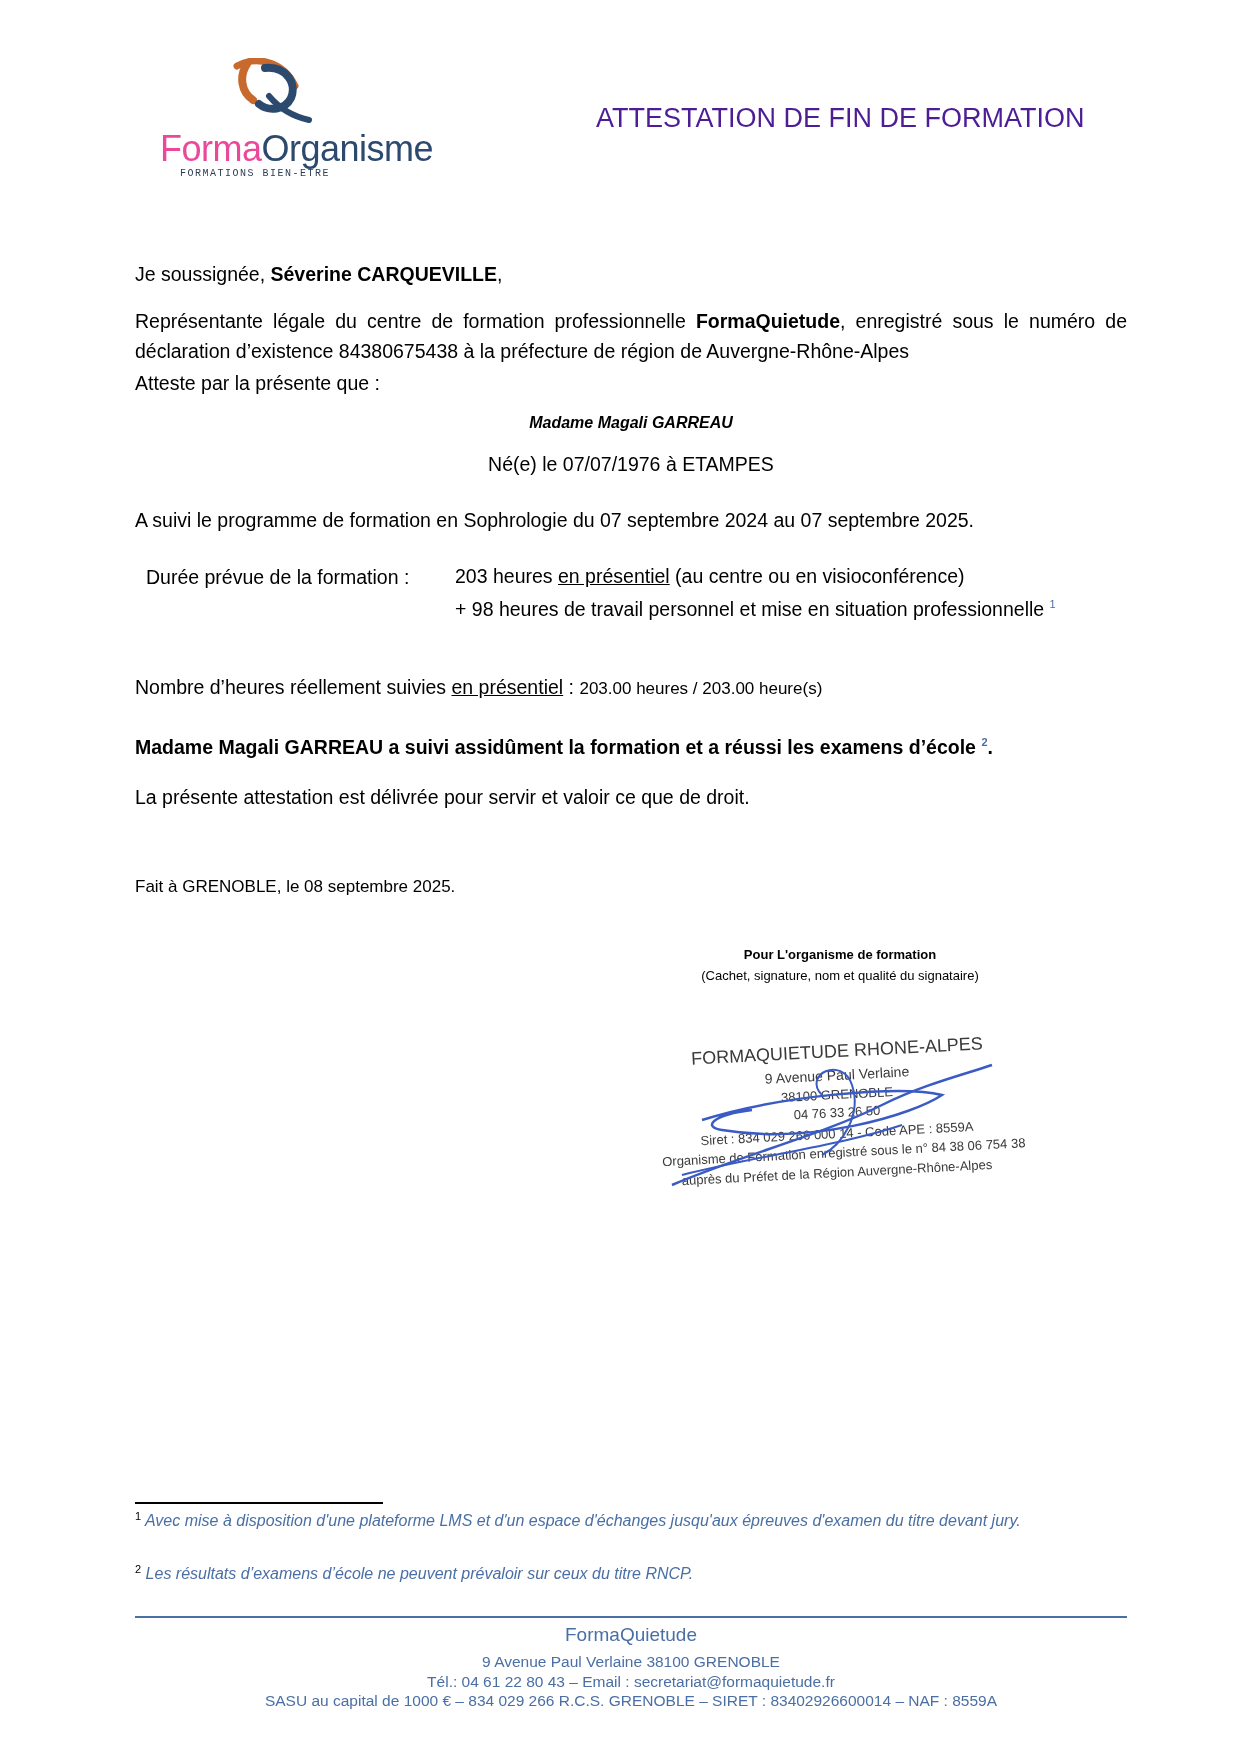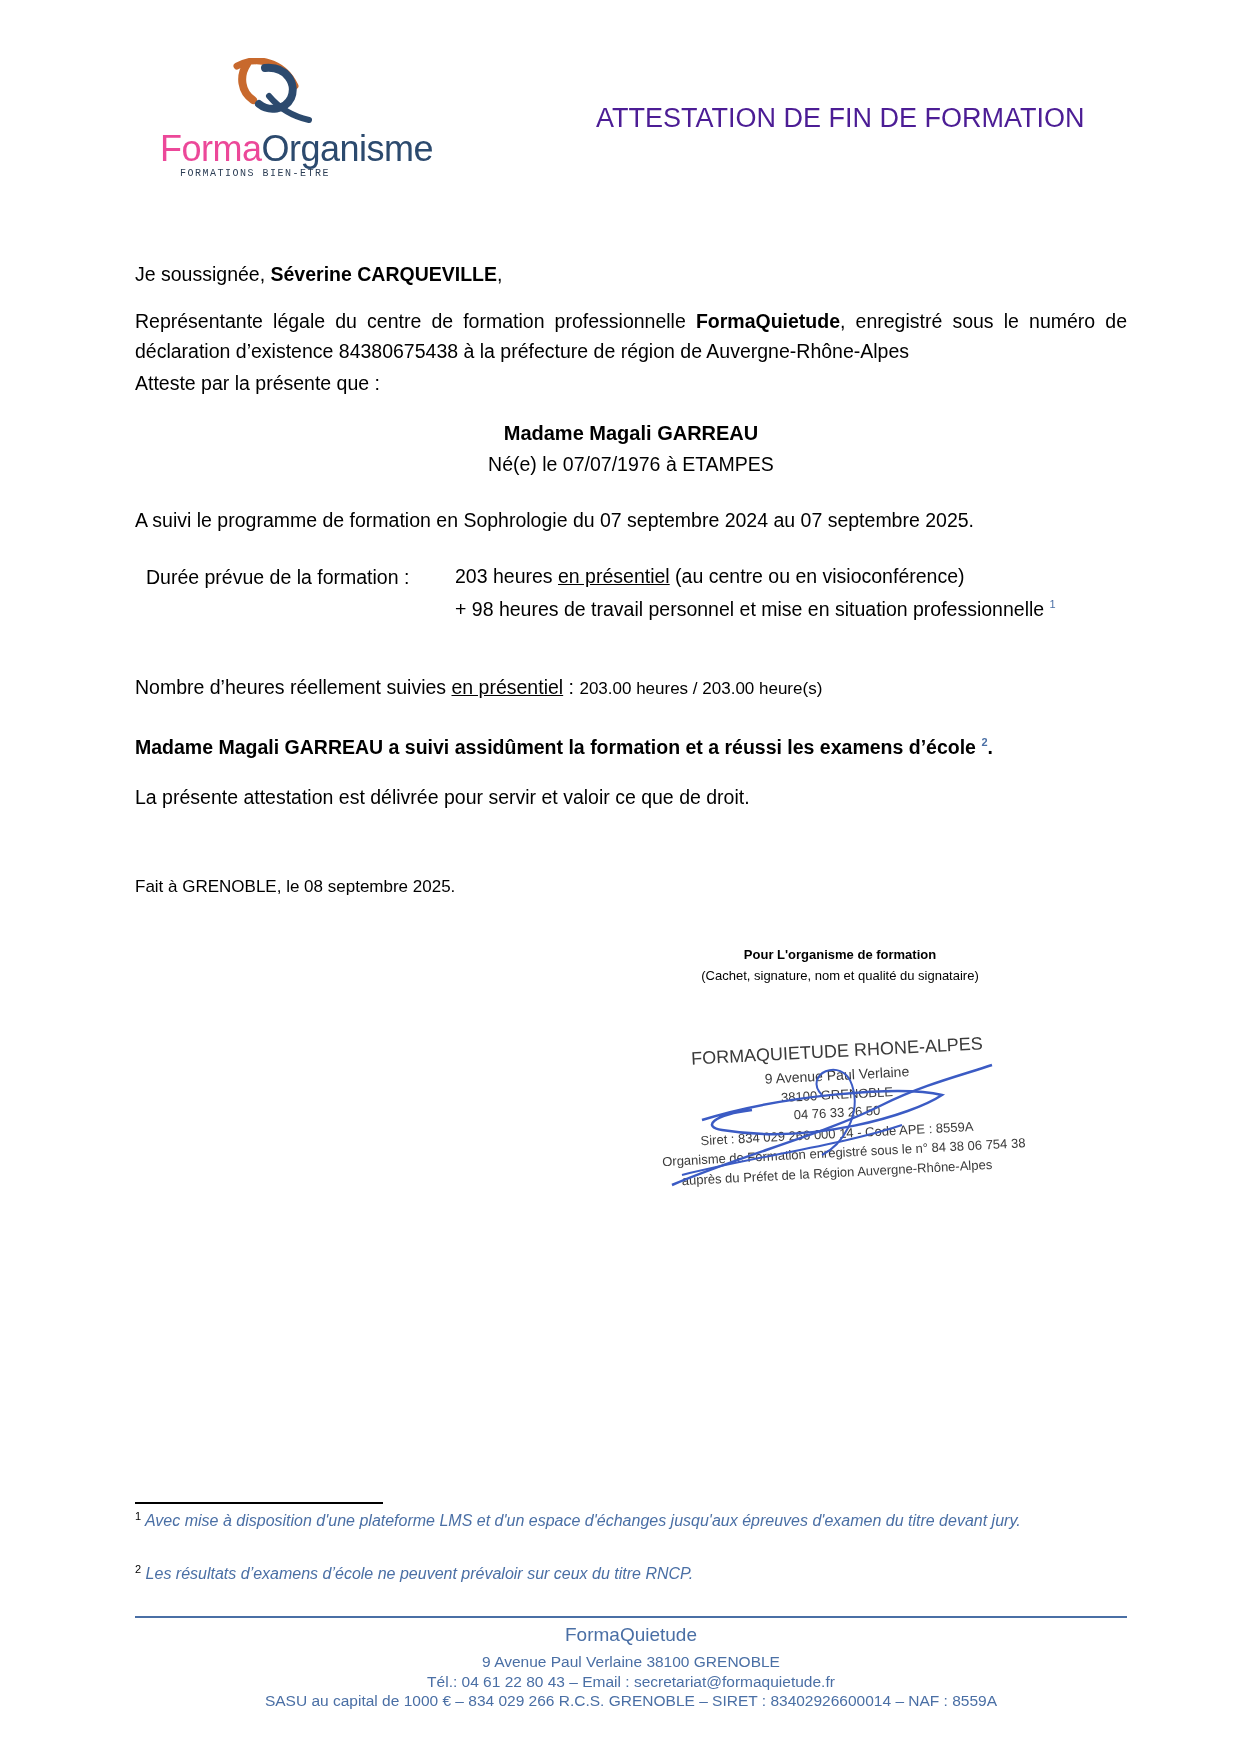--- a/index.html
+++ b/index.html
@@ -53,21 +53,21 @@
 <div class="abs para body-text" style="top:259px;">
   <span>Je soussignée, </span><b>Séverine CARQUEVILLE</b><span>,</span>
 </div>
 
 <div class="abs para body-text just" style="top:290px;margin-top:16px;">
   <span>Représentante légale du centre de formation professionnelle </span><b>FormaQuietude</b><span>, enregistré sous le numéro de déclaration d’existence 84380675438 à la préfecture de région de Auvergne-Rhône-Alpes</span>
 </div>
 
 <div class="abs para body-text" style="top:368px;">Atteste par la présente que :</div>
 
-<div class="abs para body-text center" style="top:418px;font-weight:bold;font-size:20px;">Madame Magali GARREAU</div>
+<div class="abs para body-text center" style="top:408px;font-weight:bold;font-size:16px;font-style:italic;">Madame Magali GARREAU</div>
 
 <div class="abs para body-text center" style="top:449px;">Né(e) le 07/07/1976 à ETAMPES</div>
 
 <div class="abs para body-text" style="top:505px;">A suivi le programme de formation en Sophrologie du 07 septembre 2024 au 07 septembre 2025.</div>
 
 <div class="abs body-text dur-label">Durée prévue de la formation :</div>
 <div class="abs body-text dur-lines">
   <div><span>203 heures </span><u>en présentiel</u><span> (au centre ou en visioconférence)</span></div>
   <div><span>+ 98 heures de travail personnel et mise en situation professionnelle</span> <span class="sup">1</span></div>
 </div>

